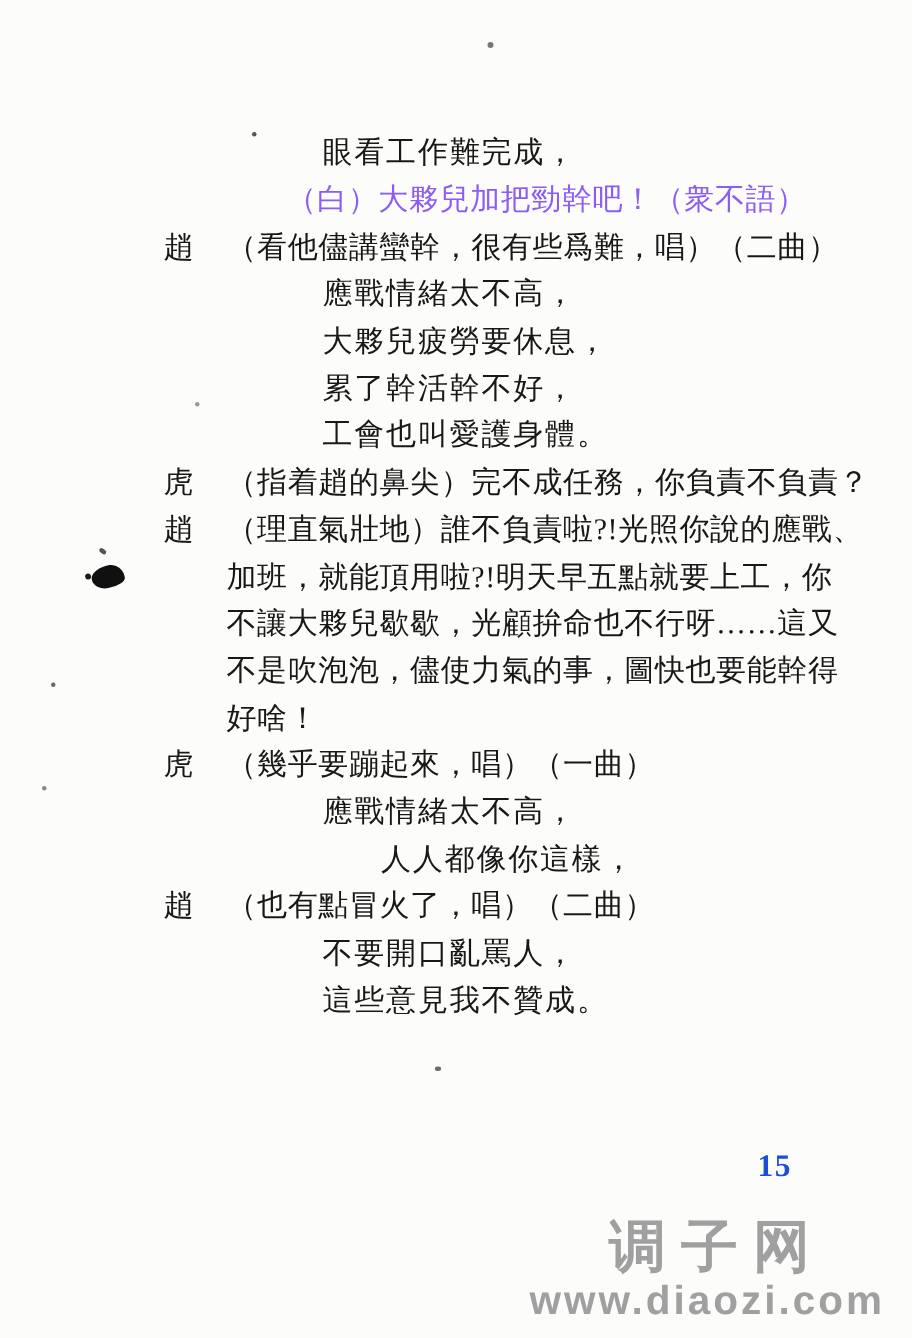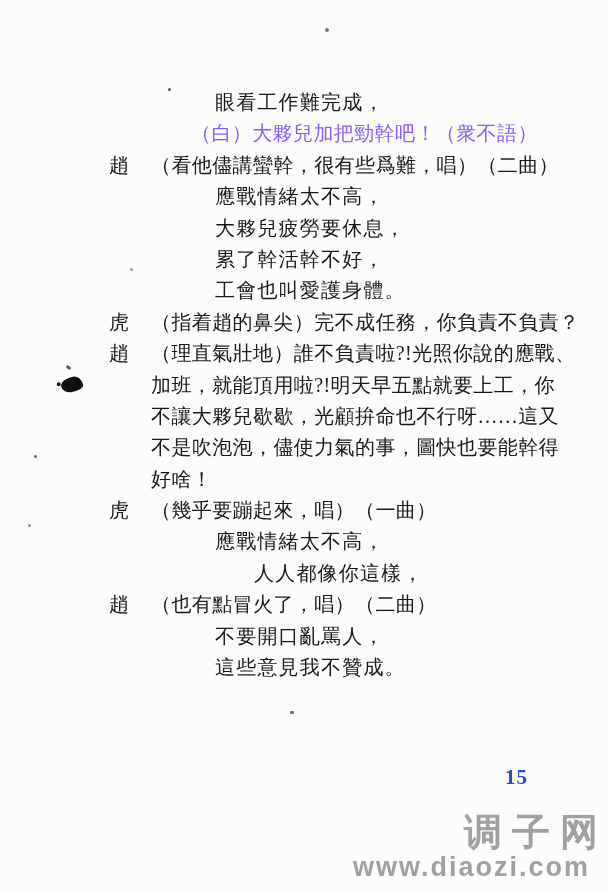--- a/index.html
+++ b/index.html
@@ -80,20 +80,21 @@
     position: absolute;
     left: 0;
     top: 812px;
     width: 608px;
     text-align: right;
     font-family: "Liberation Sans", "DejaVu Sans", sans-serif;
     font-weight: bold;
     pointer-events: none;
   }
   .wm-name {
+    padding-right: 58px;
     font-size: 38px;
     line-height: 40px;
     letter-spacing: 10px;
   }
   .wm-url {
     padding-right: 18px;
     font-size: 27px;
     line-height: 30px;
     letter-spacing: 2px;
   }

